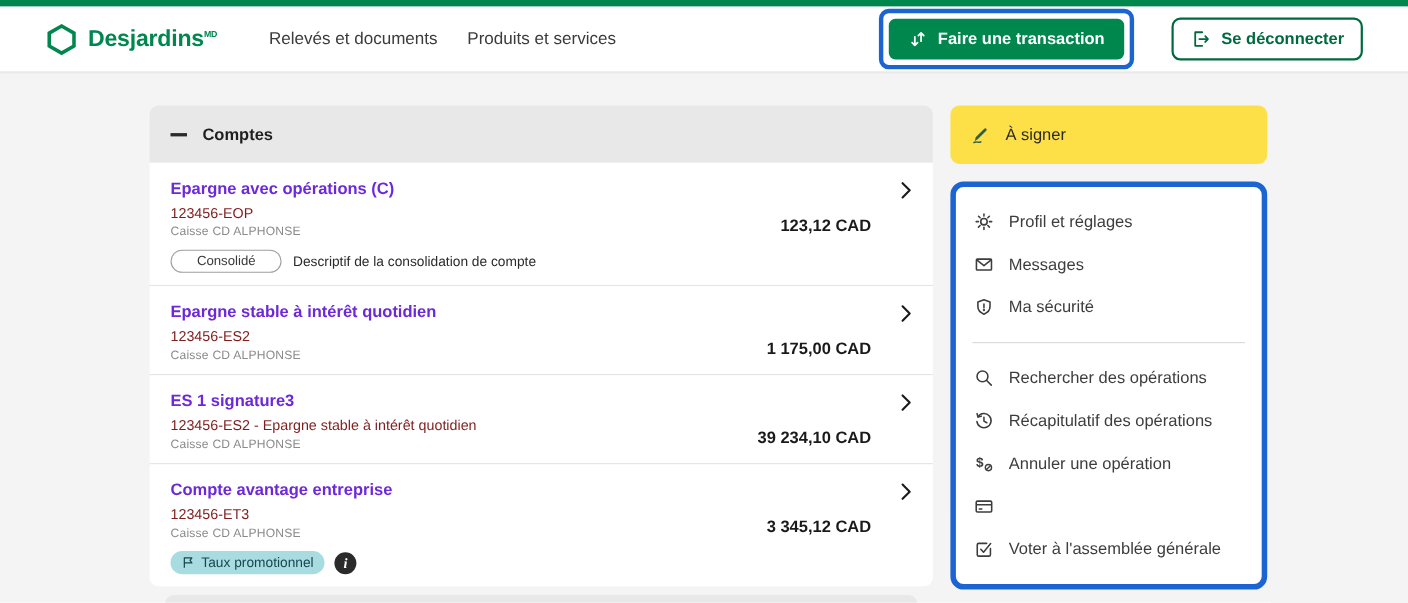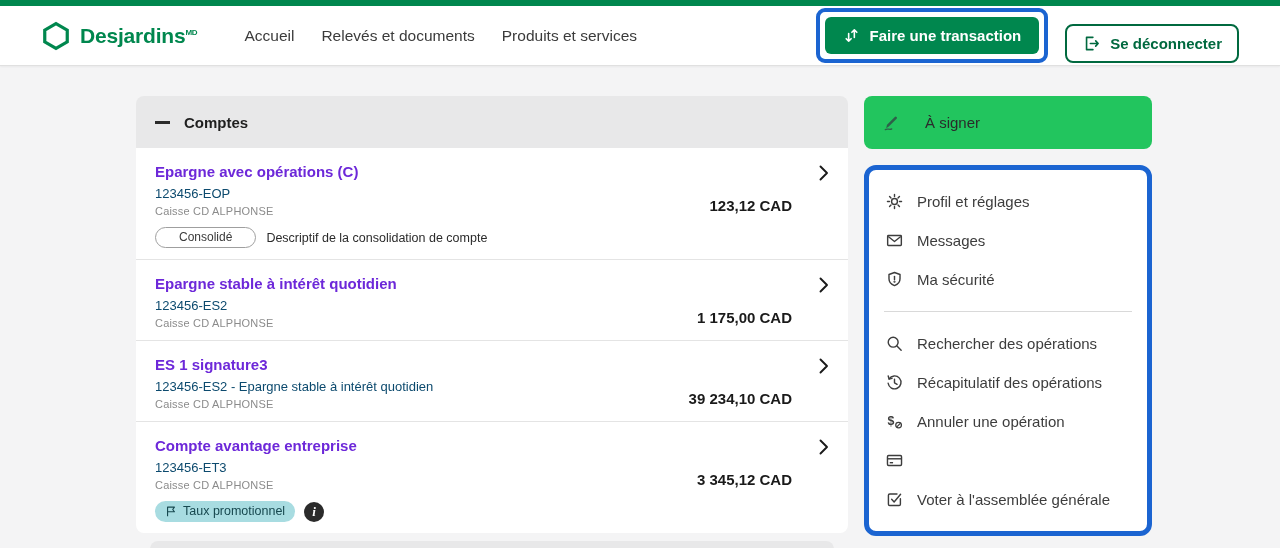--- a/index.html
+++ b/index.html
@@ -13,21 +13,21 @@
   .header {
     height:60px; background:#fff; display:flex; align-items:center;
     padding:0 41px; border-bottom:1px solid #e0e0e0;
     box-shadow:0 1px 2px rgba(0,0,0,0.05); position:relative; z-index:2;
   }
   .logo { display:flex; align-items:center; gap:9px; cursor:pointer; }
   .logo-text { color:#00874E; font-size:21px; font-weight:bold; letter-spacing:-0.2px; }
   .logo-text sup { font-size:8px; font-weight:bold; }
   .nav { display:flex; gap:27px; margin-left:47px; }
   .nav-item { font-size:15.5px; color:#3b3b3b; cursor:pointer; line-height:62px; }
-  .header-actions { margin-left:auto; display:flex; align-items:flex-end; gap:17px; }
+  .header-actions { margin-left:auto; display:flex; align-items:center; gap:34px; }
   .focus-box {
     border:4px solid #1B64D1; border-radius:9px; padding:5px; background:#fff;
   }
   .btn-transaction {
     background:#00874E; color:#fff; border:none; border-radius:6px;
     padding:10px 18px; font-size:15px; font-weight:bold;
     display:flex; align-items:center; gap:10px; cursor:pointer;
     font-family:"Liberation Sans", sans-serif; white-space:nowrap;
   }
   .btn-logout {
@@ -43,21 +43,21 @@
     background:#e8e8e9; border-radius:8px 8px 0 0; height:52px;
     display:flex; align-items:center; gap:14px; padding:0 19px;
   }
   .collapse-btn { width:15px; height:3px; background:#2b2b2b; border:none; cursor:pointer; }
   .accounts-title { font-size:15px; font-weight:bold; color:#1f1f1f; }
   .accounts-body { background:#fff; border-radius:0 0 8px 8px; }
   .account-row { padding:15px 19px 11px; display:flex; cursor:pointer; }
   .account-row + .account-row { border-top:1px solid #e4e4e4; }
   .acc-left { flex:1; min-width:0; }
   .acc-name { color:#6d28d9; font-weight:bold; font-size:15px; line-height:17px; }
-  .acc-number { margin-top:6px; font-size:13px; color:#0c4a6e; line-height:15px; }
+  .acc-number { margin-top:6px; font-size:13px; color:#7f1d1d; line-height:15px; }
   .acc-caisse { margin-top:4px; font-size:11px; color:#8b8b8b; line-height:12px; letter-spacing:0.2px; }
   .badges { margin-top:10px; height:21px; display:flex; align-items:center; }
   .badge-outline {
     border:1px solid #9f9f9f; border-radius:12px; padding:2px 23px 3px;
     font-size:12px; color:#3a3a3a; background:#fff;
   }
   .badge-note { margin-left:10px; font-size:12.5px; color:#2b2b2b; }
   .badge-promo {
     background:#A8DCE1; border-radius:12px; padding:3px 10px 4px;
     font-size:12.5px; color:#17484F; display:flex; align-items:center; gap:6px;
@@ -66,22 +66,22 @@
     width:20px; height:20px; border-radius:50%; background:#2b2b2b; color:#fff;
     font-size:13px; font-weight:bold; border:none; cursor:pointer;
     display:flex; align-items:center; justify-content:center; margin-left:9px;
     font-family:"Liberation Serif", serif; font-style:italic; line-height:1;
   }
   .acc-right { display:flex; align-items:flex-start; gap:27px; padding-top:2px; }
   .amount { font-size:15px; font-weight:bold; color:#1a1a1a; white-space:nowrap;margin-top:32px; }
   
   .side-col { width:288px; }
   .sign-card {
-    background:#22c55e; border-radius:8px; height:53px; display:flex;
-    align-items:center; gap:24px; padding:0 19px; font-size:15px; color:#2b2b2b;
+    background:#fde047; border-radius:8px; height:53px; display:flex;
+    align-items:center; gap:13px; padding:0 19px; font-size:15px; color:#2b2b2b;
     cursor:pointer;
   }
   .menu-panel {
     margin-top:16px; background:#fff; border:5px solid #1B64D1;
     border-radius:12px; padding:12px 0;
   }
   .menu-item {
     display:flex; align-items:center; gap:13px; padding:10px 15px;
     font-size:15px; color:#3d3d3d; cursor:pointer;
   }
@@ -105,21 +105,20 @@
     <div class="logo">
       <span>
         <svg width="30" height="30" viewBox="0 0 28 28" fill="none" stroke="#00874E" stroke-width="3">
           <polygon points="14,2.5 24.5,8.5 24.5,19.5 14,25.5 3.5,19.5 3.5,8.5"></polygon>
         </svg>
       </span>
       <span class="logo-text"><span>Desjardins</span><sup>MD</sup></span>
     </div>
 
     <nav class="nav">
-      <span class="nav-item">Accueil</span>
       <span class="nav-item">Relevés et documents</span>
       <span class="nav-item">Produits et services</span>
     </nav>
 
     <div class="header-actions">
       <div class="focus-box">
         <button class="btn-transaction">
           <span>
             <svg width="17" height="17" viewBox="0 0 18 18" fill="none" stroke="#ffffff" stroke-width="1.7" stroke-linecap="round" stroke-linejoin="round">
               <path d="M6 7 v8 M6 15 l-2.6-2.6 M6 15 l2.6-2.6"></path>

